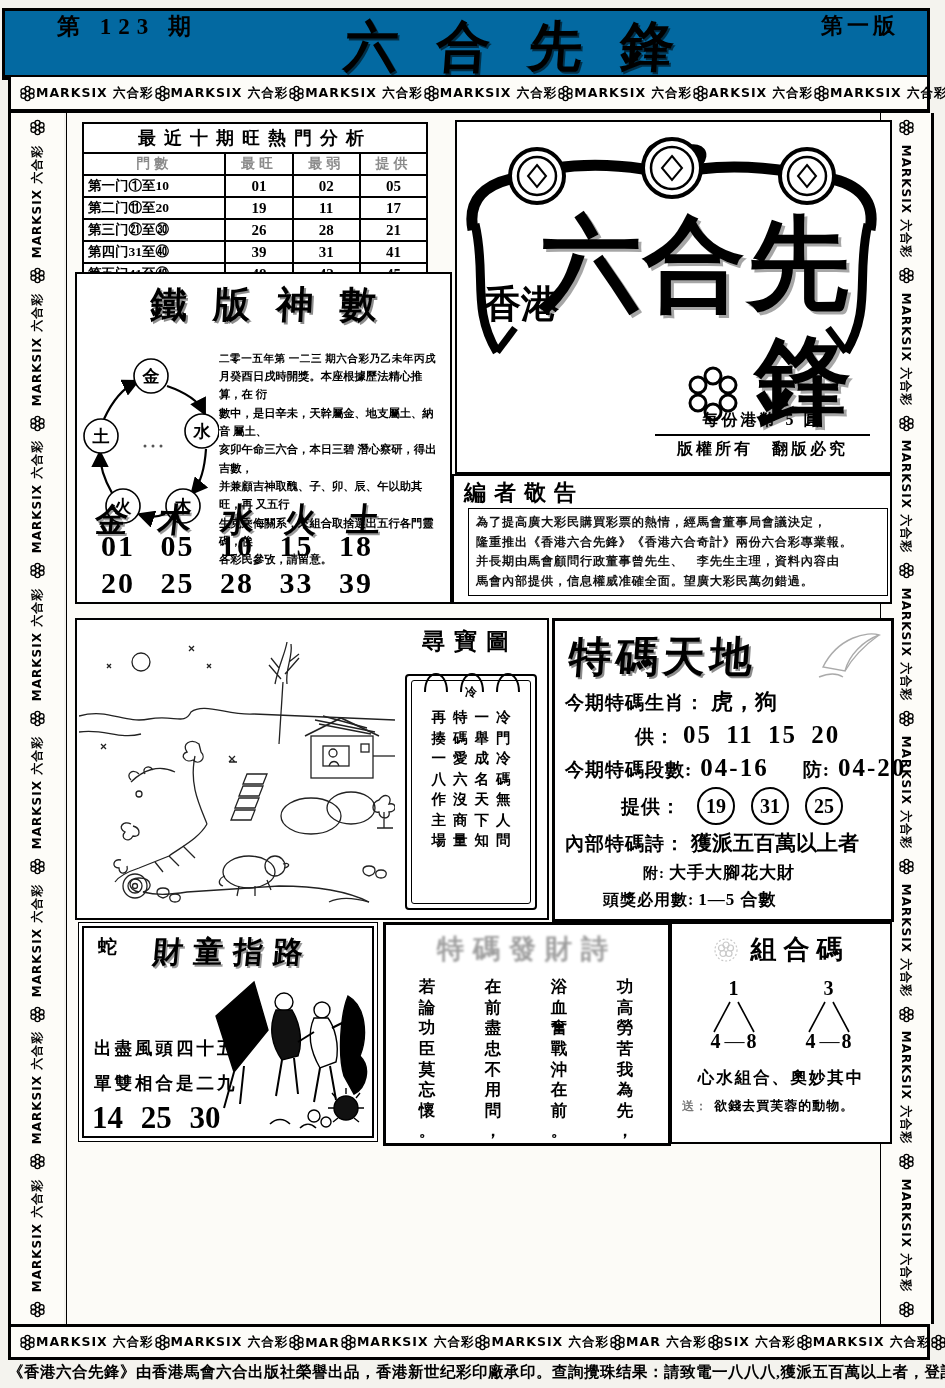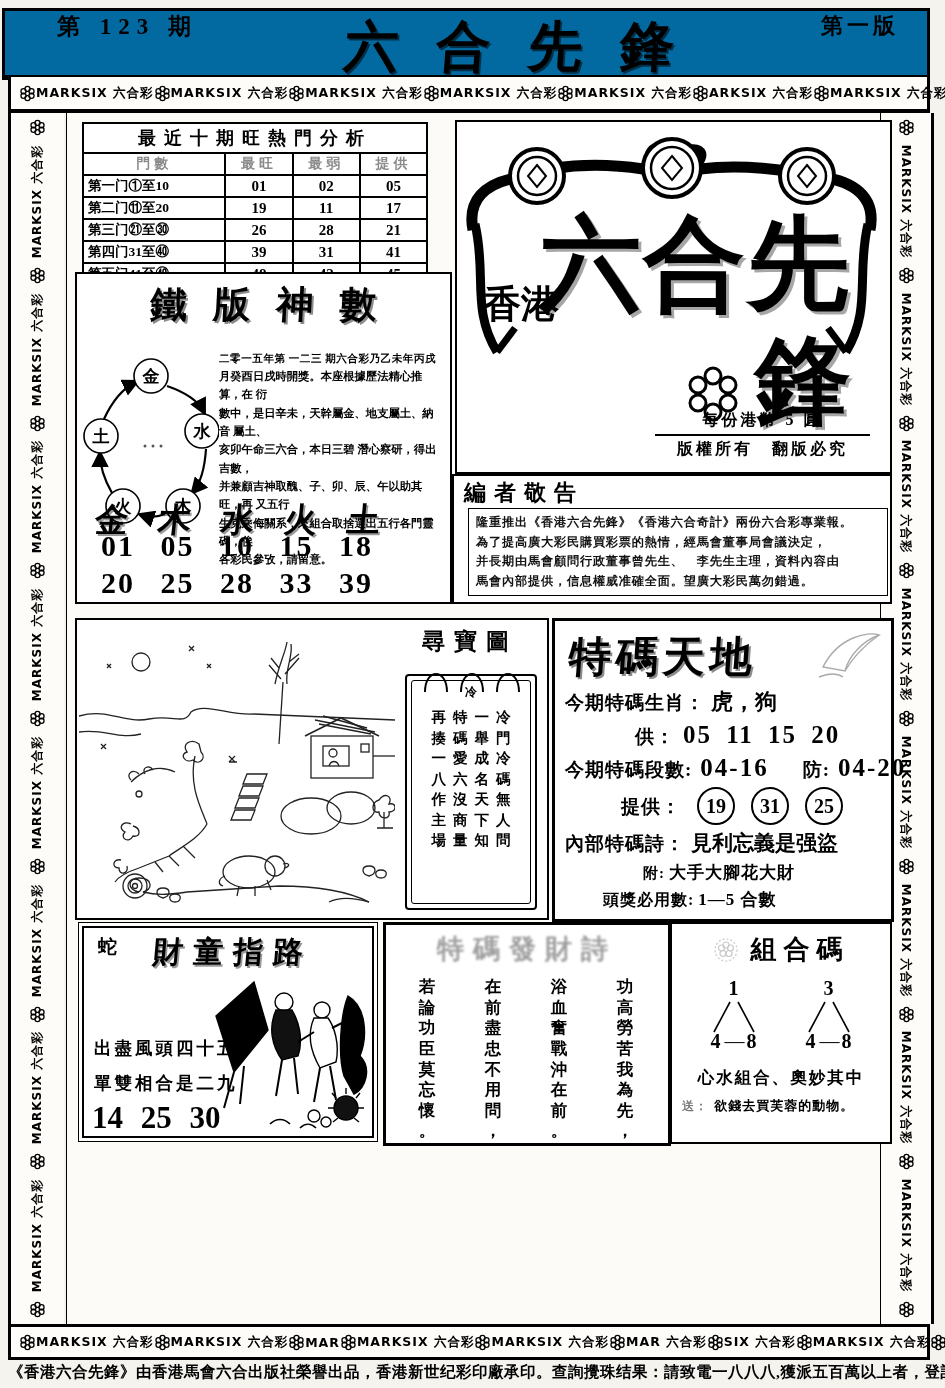--- a/index.html
+++ b/index.html
@@ -635,22 +635,22 @@
       </div>
   </div>
   <div class="iron-heading">金木水火土</div>
   <div class="iron-nums iron-n1">01 05 10 15 18</div>
   <div class="iron-nums iron-n2">20 25 28 33 39</div>
 </div>
 
 <div class="abs notice-box">
   <div class="notice-title">編者敬告</div>
   <div class="notice-inner" id="notice-lines">
+      <div>為了提高廣大彩民購買彩票的熱情，經馬會董事局會議決定，</div>
       <div>隆重推出《香港六合先鋒》《香港六合奇計》兩份六合彩專業報。</div>
-      <div>為了提高廣大彩民購買彩票的熱情，經馬會董事局會議決定，</div>
       <div>并長期由馬會顧問行政董事曾先生、　李先生主理，資料內容由</div>
       <div>馬會內部提供，信息權威准確全面。望廣大彩民萬勿錯過。</div>
     </div>
 </div>
 
 <div class="abs treasure-box">
   <svg class="map-svg" width="316" height="288" viewBox="0 0 316 288">
     <g fill="none" stroke="#222" stroke-width="1.3">
       <circle cx="62" cy="38" r="9"></circle>
       <path d="M28,40 l4,4 M32,40 l-4,4 M110,22 l5,5 M115,22 l-5,5 M128,40 l4,4 M132,40 l-4,4 M22,120 l5,5 M27,120 l-5,5"></path>
@@ -767,21 +767,21 @@
       <span class="valnum">04-16</span>
       <span class="lbl" style="margin-left:34px;">防:</span>
       <span class="valnum">04-20</span>
     </div>
     <div class="sp-row sp-ind2">
       <span class="lbl">提供：</span>
       <span><span class="circle-num">19</span><span class="circle-num">31</span><span class="circle-num">25</span></span>
     </div>
     <div class="sp-row">
       <span class="lbl">內部特碼詩：</span>
-      <span class="val" style="font-size:21px;">見利忘義是强盜</span>
+      <span class="val" style="font-size:21px;">獲派五百萬以上者</span>
     </div>
     <div class="sp-row" style="margin-left:78px;">
       <span class="lbl sp-small">附:</span>
       <span class="sp-smallval">大手大腳花大財</span>
     </div>
     <div class="sp-row" style="margin-left:38px;">
       <span class="lbl sp-small" style="font-size:16px;">頭獎必用數:</span>
       <span class="sp-smallval">1—5 合數</span>
     </div>
   </div>

